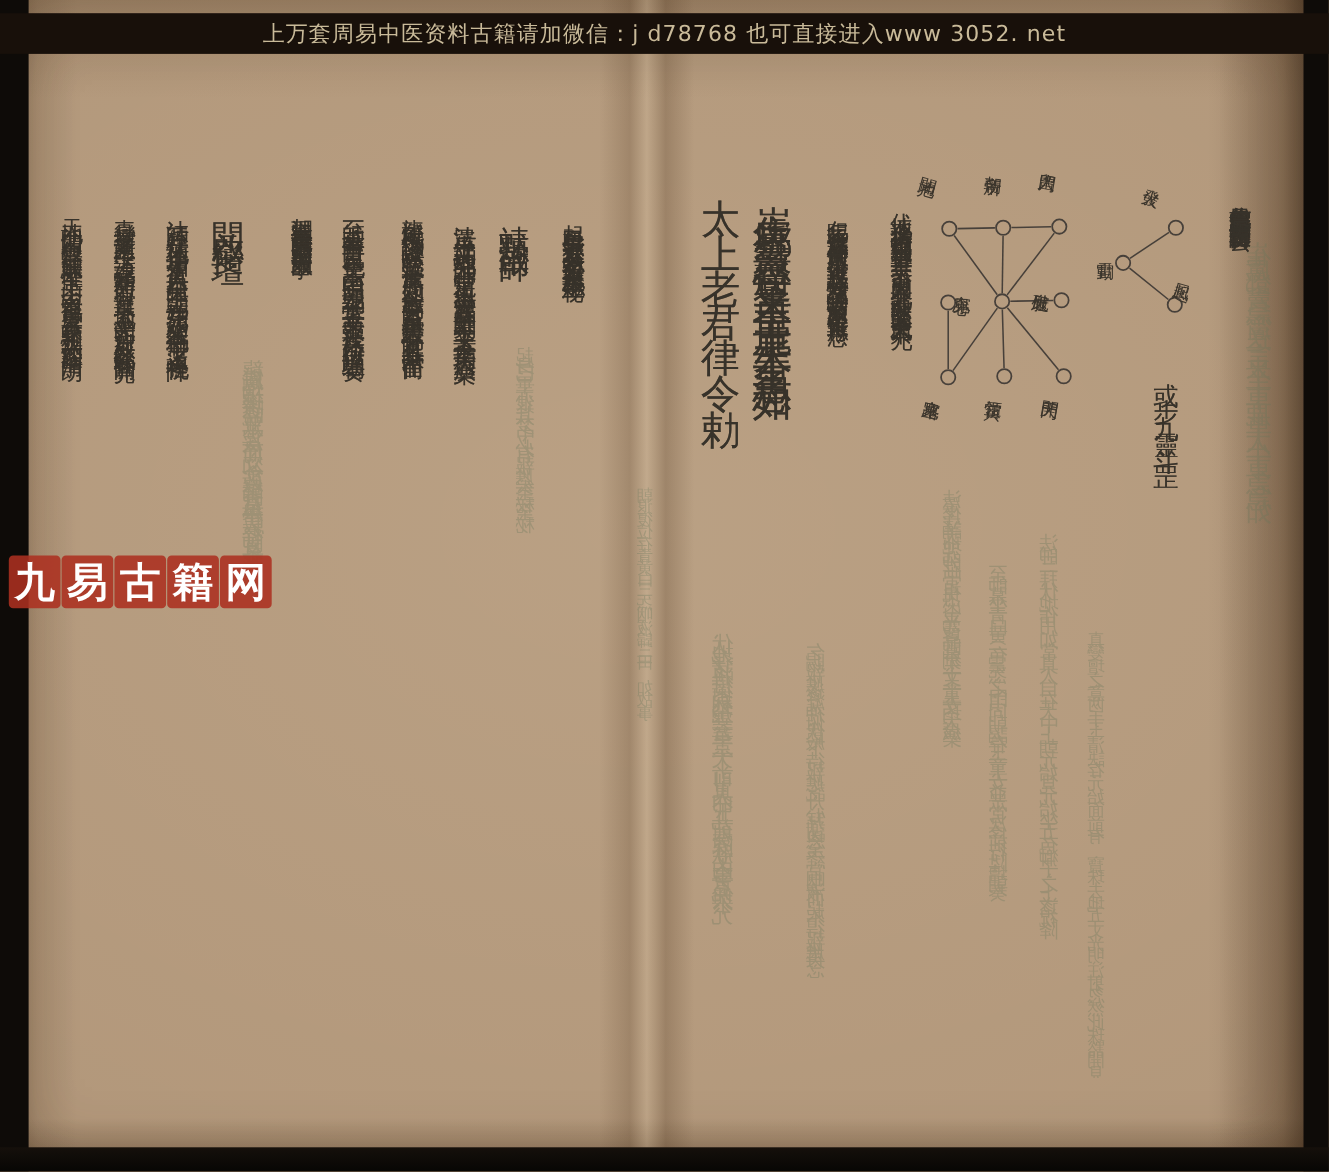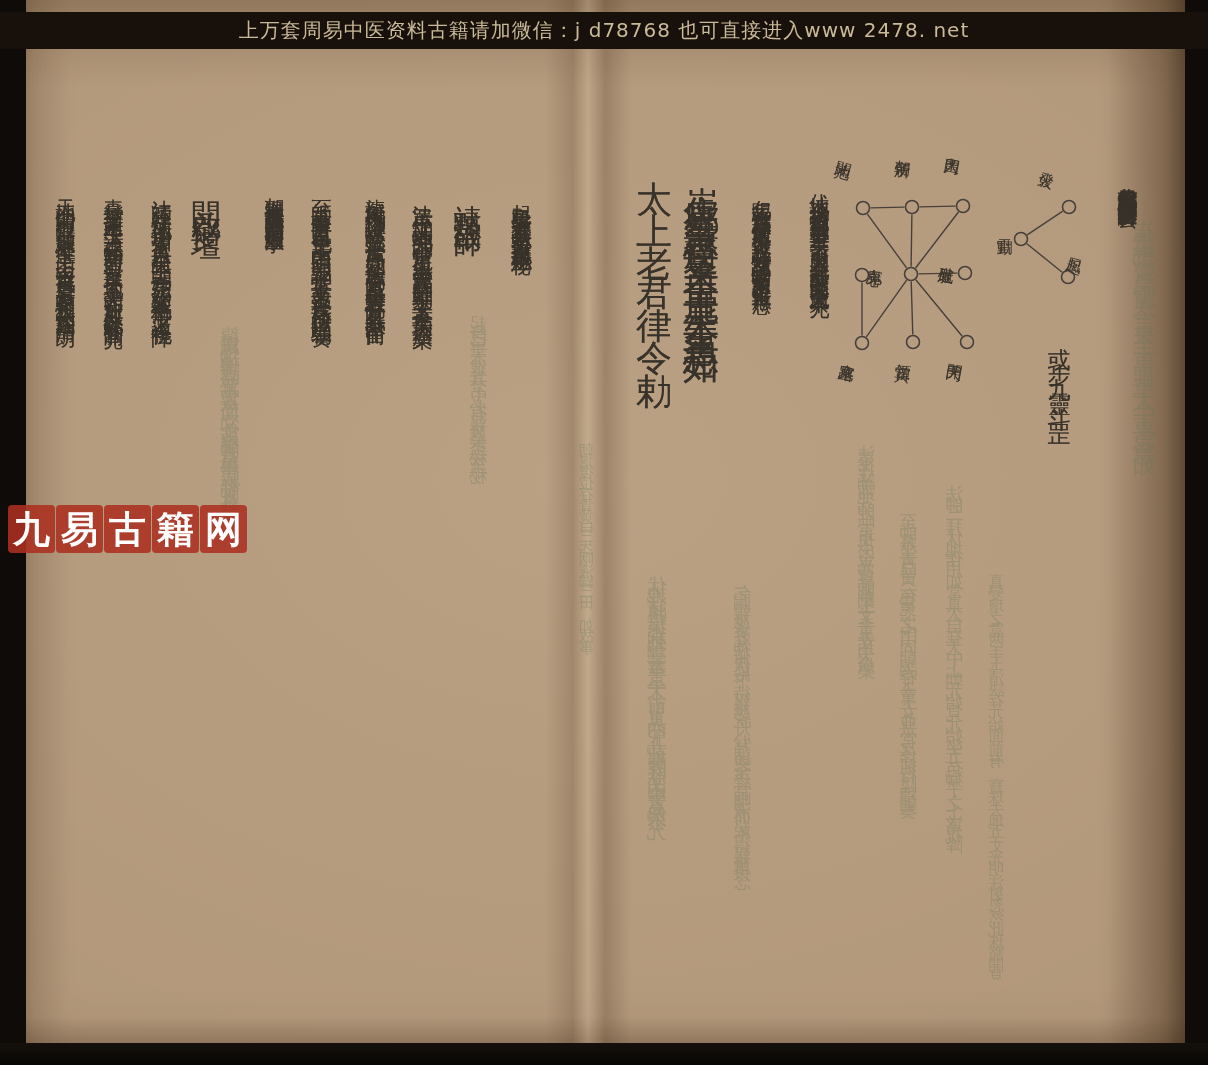--- a/index.html
+++ b/index.html
@@ -143,21 +143,21 @@
       <div class="col" style="left: 142.5px; top: 183px; font-size: 21px; letter-spacing: 4px; width: 29px;">法師三拜伏地作用如常真人自在天中上朝元始見元始坐五色獅子之上遂祝降</div>
       <div class="col" style="left: 96px; top: 183px; font-size: 20px; letter-spacing: 4px; width: 28px;">真變壇之意两手玉清訣存元始面前有一寶珠去地五丈光明注射忽然此珠豁開見</div>
       <div class="col" style="left: 48px; top: 183px; font-size: 20px; letter-spacing: 4px; width: 28px;">天地朗清四無浮翳無妖塵惟玉京山上玄中祥風慶雲景象驩和三光煥耀四清朗</div>
     </div>
 
   <div class="border" id="border-left"></div>
   <div class="border" id="border-right"></div>
   <div class="border" id="border-bottom"></div>
 
   <div id="banner">
-    <span>上万套周易中医资料古籍请加微信：j d78768  也可直接进入www 2478. net</span>
+    <span>上万套周易中医资料古籍请加微信：j d78768  也可直接进入www 3052. net</span>
   </div>
 
   <div id="watermark">
       <div class="wm-cell" style="background: rgba(172, 48, 32, 0.88);">九</div>
       <div class="wm-cell" style="background: rgba(172, 48, 32, 0.88);">易</div>
       <div class="wm-cell" style="background: rgba(172, 48, 32, 0.88);">古</div>
       <div class="wm-cell" style="background: rgba(172, 48, 32, 0.88);">籍</div>
       <div class="wm-cell" style="background: rgba(172, 48, 32, 0.88);">网</div>
     </div>
 </div>

